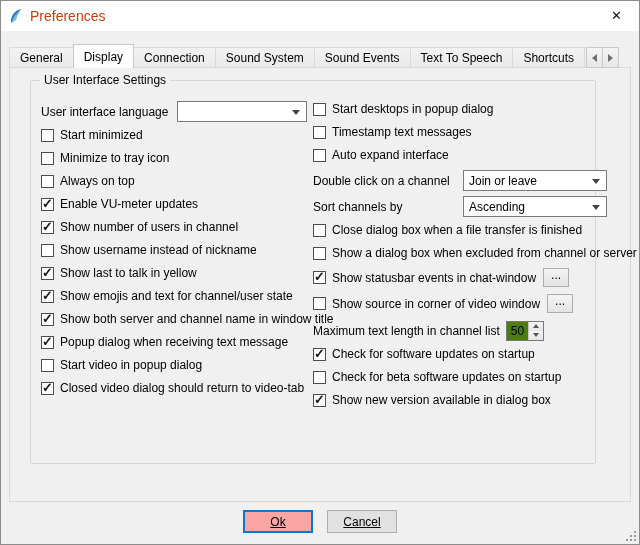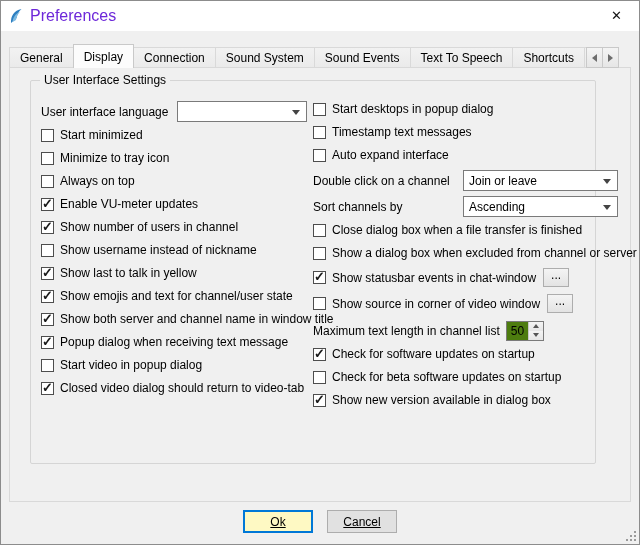--- a/index.html
+++ b/index.html
@@ -5,21 +5,21 @@
   html,body{margin:0;padding:0;background:#cfcfcf;}
   .window{
     position:relative;width:640px;height:545px;box-sizing:border-box;
     background:#f0f0f0;border:1px solid #8c8c8c;
     font-family:"Liberation Sans",sans-serif;font-size:12px;color:#000;
     overflow:hidden;
   }
   
   .titlebar{height:30px;background:#ffffff;display:flex;align-items:center;position:relative;}
   .app-icon{width:16px;height:16px;margin:0 6px 0 7px;flex:0 0 auto;}
-  .title-text{font-size:16px;color:#6d28d9;}
+  .title-text{font-size:14px;color:#c2410c;}
   .close-btn{position:absolute;right:0;top:0;width:45px;height:29px;display:flex;align-items:center;justify-content:center;font-size:13px;color:#111;cursor:default;}
   
   .tabbar{position:relative;display:flex;align-items:flex-end;margin:13px 20px 0 8px;height:24px;}
   .tabclip{display:flex;align-items:flex-end;overflow:hidden;max-width:596px;}
   .tab{
     box-sizing:border-box;height:21px;padding:3px 10px 0 10px;margin-right:-1px;
     border:1px solid #d9d9d9;border-bottom:none;
     background:linear-gradient(#f2f2f2,#eaeaea);white-space:nowrap;cursor:default;
   }
   .tab.selected{
@@ -40,32 +40,32 @@
   .row.tall{height:21px;margin-bottom:5px;}
   .cb{box-sizing:border-box;width:13px;height:13px;border:1px solid #4d4d4d;background:#fff;margin-right:6px;flex:0 0 auto;position:relative;}
   .cb.checked::after{content:"✓";position:absolute;left:0px;top:-3px;font-size:13px;font-weight:bold;color:#1a1a1a;}
   .lbl{display:inline-block;}
   .fixed-lbl-136{display:inline-block;width:136px;}
   .fixed-lbl-150{display:inline-block;width:150px;}
   
   .combo{box-sizing:border-box;height:21px;border:1px solid #7a7a7a;background:#fff;display:flex;align-items:center;padding-left:5px;position:relative;cursor:default;}
   .combo .arrow{position:absolute;right:6px;top:8px;width:0;height:0;border-left:4px solid transparent;border-right:4px solid transparent;border-top:5px solid #444;}
   .combo.w130{width:130px;}
-  .combo.w148{width:155px;}
+  .combo.w148{width:144px;}
   .dots-btn{box-sizing:border-box;width:26px;height:19px;margin-left:7px;border:1px solid #adadad;background:linear-gradient(#f4f4f4,#e3e3e3);display:flex;align-items:center;justify-content:center;line-height:8px;padding-bottom:6px;}
   .spin{box-sizing:border-box;width:38px;height:20px;border:1px solid #7a7a7a;background:#4d7c0f;display:flex;align-items:center;position:relative;margin-left:6px;}
   .spin .val{flex:1;padding-left:4px;}
   .spin .btns{width:14px;height:100%;border-left:1px solid #c9c9c9;display:flex;flex-direction:column;}
   .spin .sb{flex:1;display:flex;align-items:center;justify-content:center;background:linear-gradient(#f4f4f4,#e6e6e6);}
   .tri-up{width:0;height:0;border-left:3px solid transparent;border-right:3px solid transparent;border-bottom:4px solid #555;}
   .tri-down{width:0;height:0;border-left:3px solid transparent;border-right:3px solid transparent;border-top:4px solid #555;}
   
   .btn-row{position:absolute;left:0;right:0;bottom:11px;display:flex;justify-content:center;gap:14px;}
   .btn{box-sizing:border-box;width:70px;height:23px;display:flex;align-items:center;justify-content:center;border:1px solid #adadad;background:#e1e1e1;cursor:default;}
-  .btn.default{border:1px solid #0078d7;box-shadow:inset 0 0 0 1px #0078d7;background:#fef9c3;}
+  .btn.default{border:1px solid #0078d7;box-shadow:inset 0 0 0 1px #0078d7;background:#fca5a5;}
   .btn .u-lbl{text-decoration:underline;}
   
   .grip{position:absolute;right:2px;bottom:2px;width:13px;height:13px;}
 </style>
 </head>
 <body>
 
 <div class="window">
 
   <div class="titlebar">

